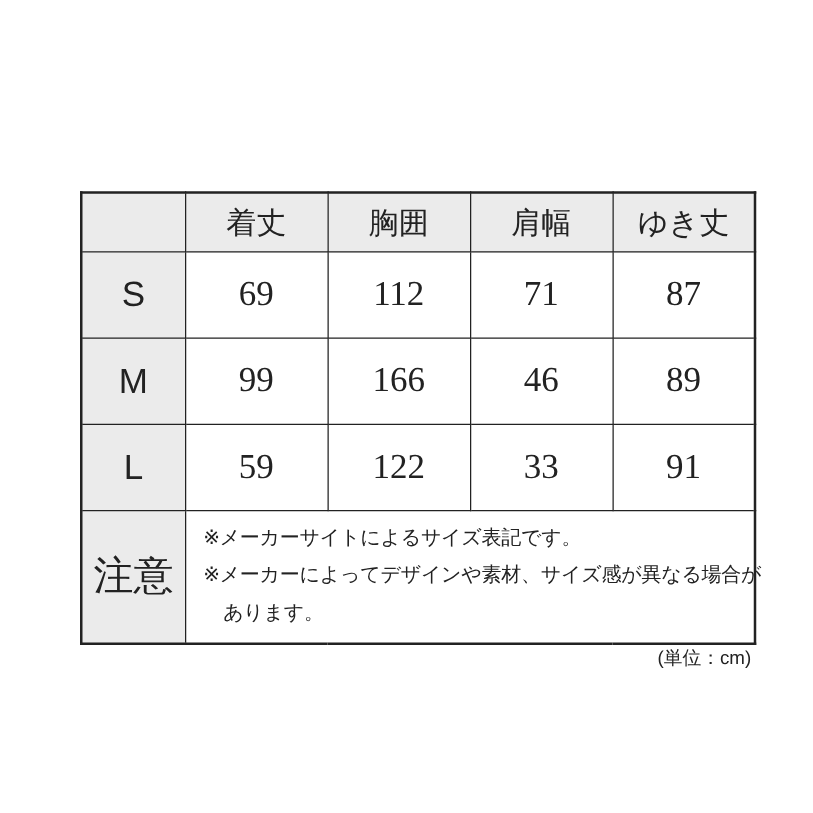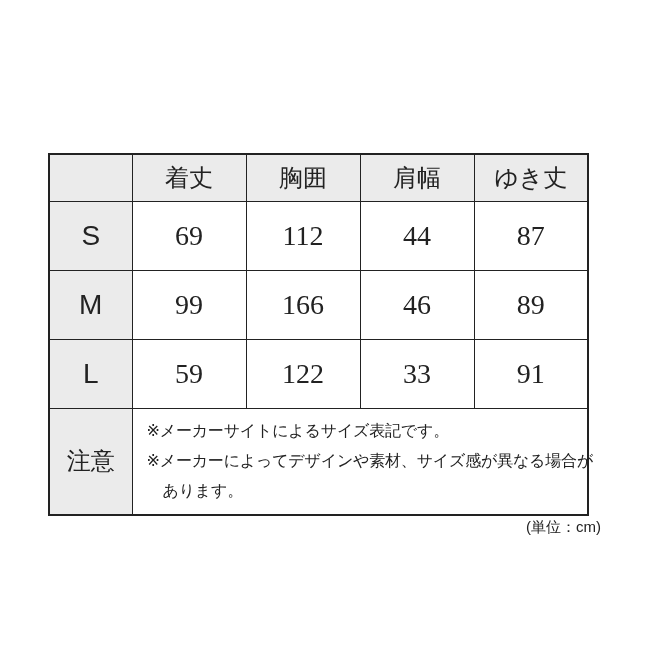--- a/index.html
+++ b/index.html
@@ -11,21 +11,21 @@
     position: relative;
     width: 650px;
     height: 650px;
     background: var(--background, #ffffff);
     font-family: "Liberation Sans", "DejaVu Sans", sans-serif;
     color: var(--text, #222222);
     overflow: hidden;
   }
   table.size-table {
     position: absolute;
-    left: 48px;
+    left: 64px;
     top: 153px;
     width: 541px;
     table-layout: fixed;
     border-collapse: collapse;
     border: 2px solid var(--border, #222222);
   }
   col.c0 { width: 83px; }
   .size-table th, .size-table td {
     border: 1px solid var(--border, #222222);
     text-align: center;
@@ -38,21 +38,21 @@
     height: 46px;
     font-size: 24px;
   }
   .size-label {
     background: var(--header_bg, #ebebeb);
     font-size: 28px;
   }
   tr.data-row { height: 69px; }
   tr.data-row td { font-size: 28px; font-family: Liberation Serif, serif; }
   tr.notice-row { height: 106px; }
-  .notice-label { font-size: 24px; }
+  .notice-label { font-size: 32px; }
   td.notice-cell {
     text-align: left;
     vertical-align: middle;
     padding: 6px 10px 6px 14px;
     background: #ffffff;
   }
   .notice-line {
     font-size: 16px;
     line-height: 30px;
     white-space: nowrap;
@@ -87,21 +87,21 @@
         <th>胸囲</th>
         <th>肩幅</th>
         <th>ゆき丈</th>
       </tr>
     </thead>
     <tbody>
       <tr class="data-row">
         <th class="size-label">S</th>
         <td>69</td>
         <td>112</td>
-        <td>44</td>
+        <td>71</td>
         <td>87</td>
       </tr>
       <tr class="data-row">
         <th class="size-label">M</th>
         <td>99</td>
         <td>166</td>
         <td>46</td>
         <td>89</td>
       </tr>
       <tr class="data-row">

